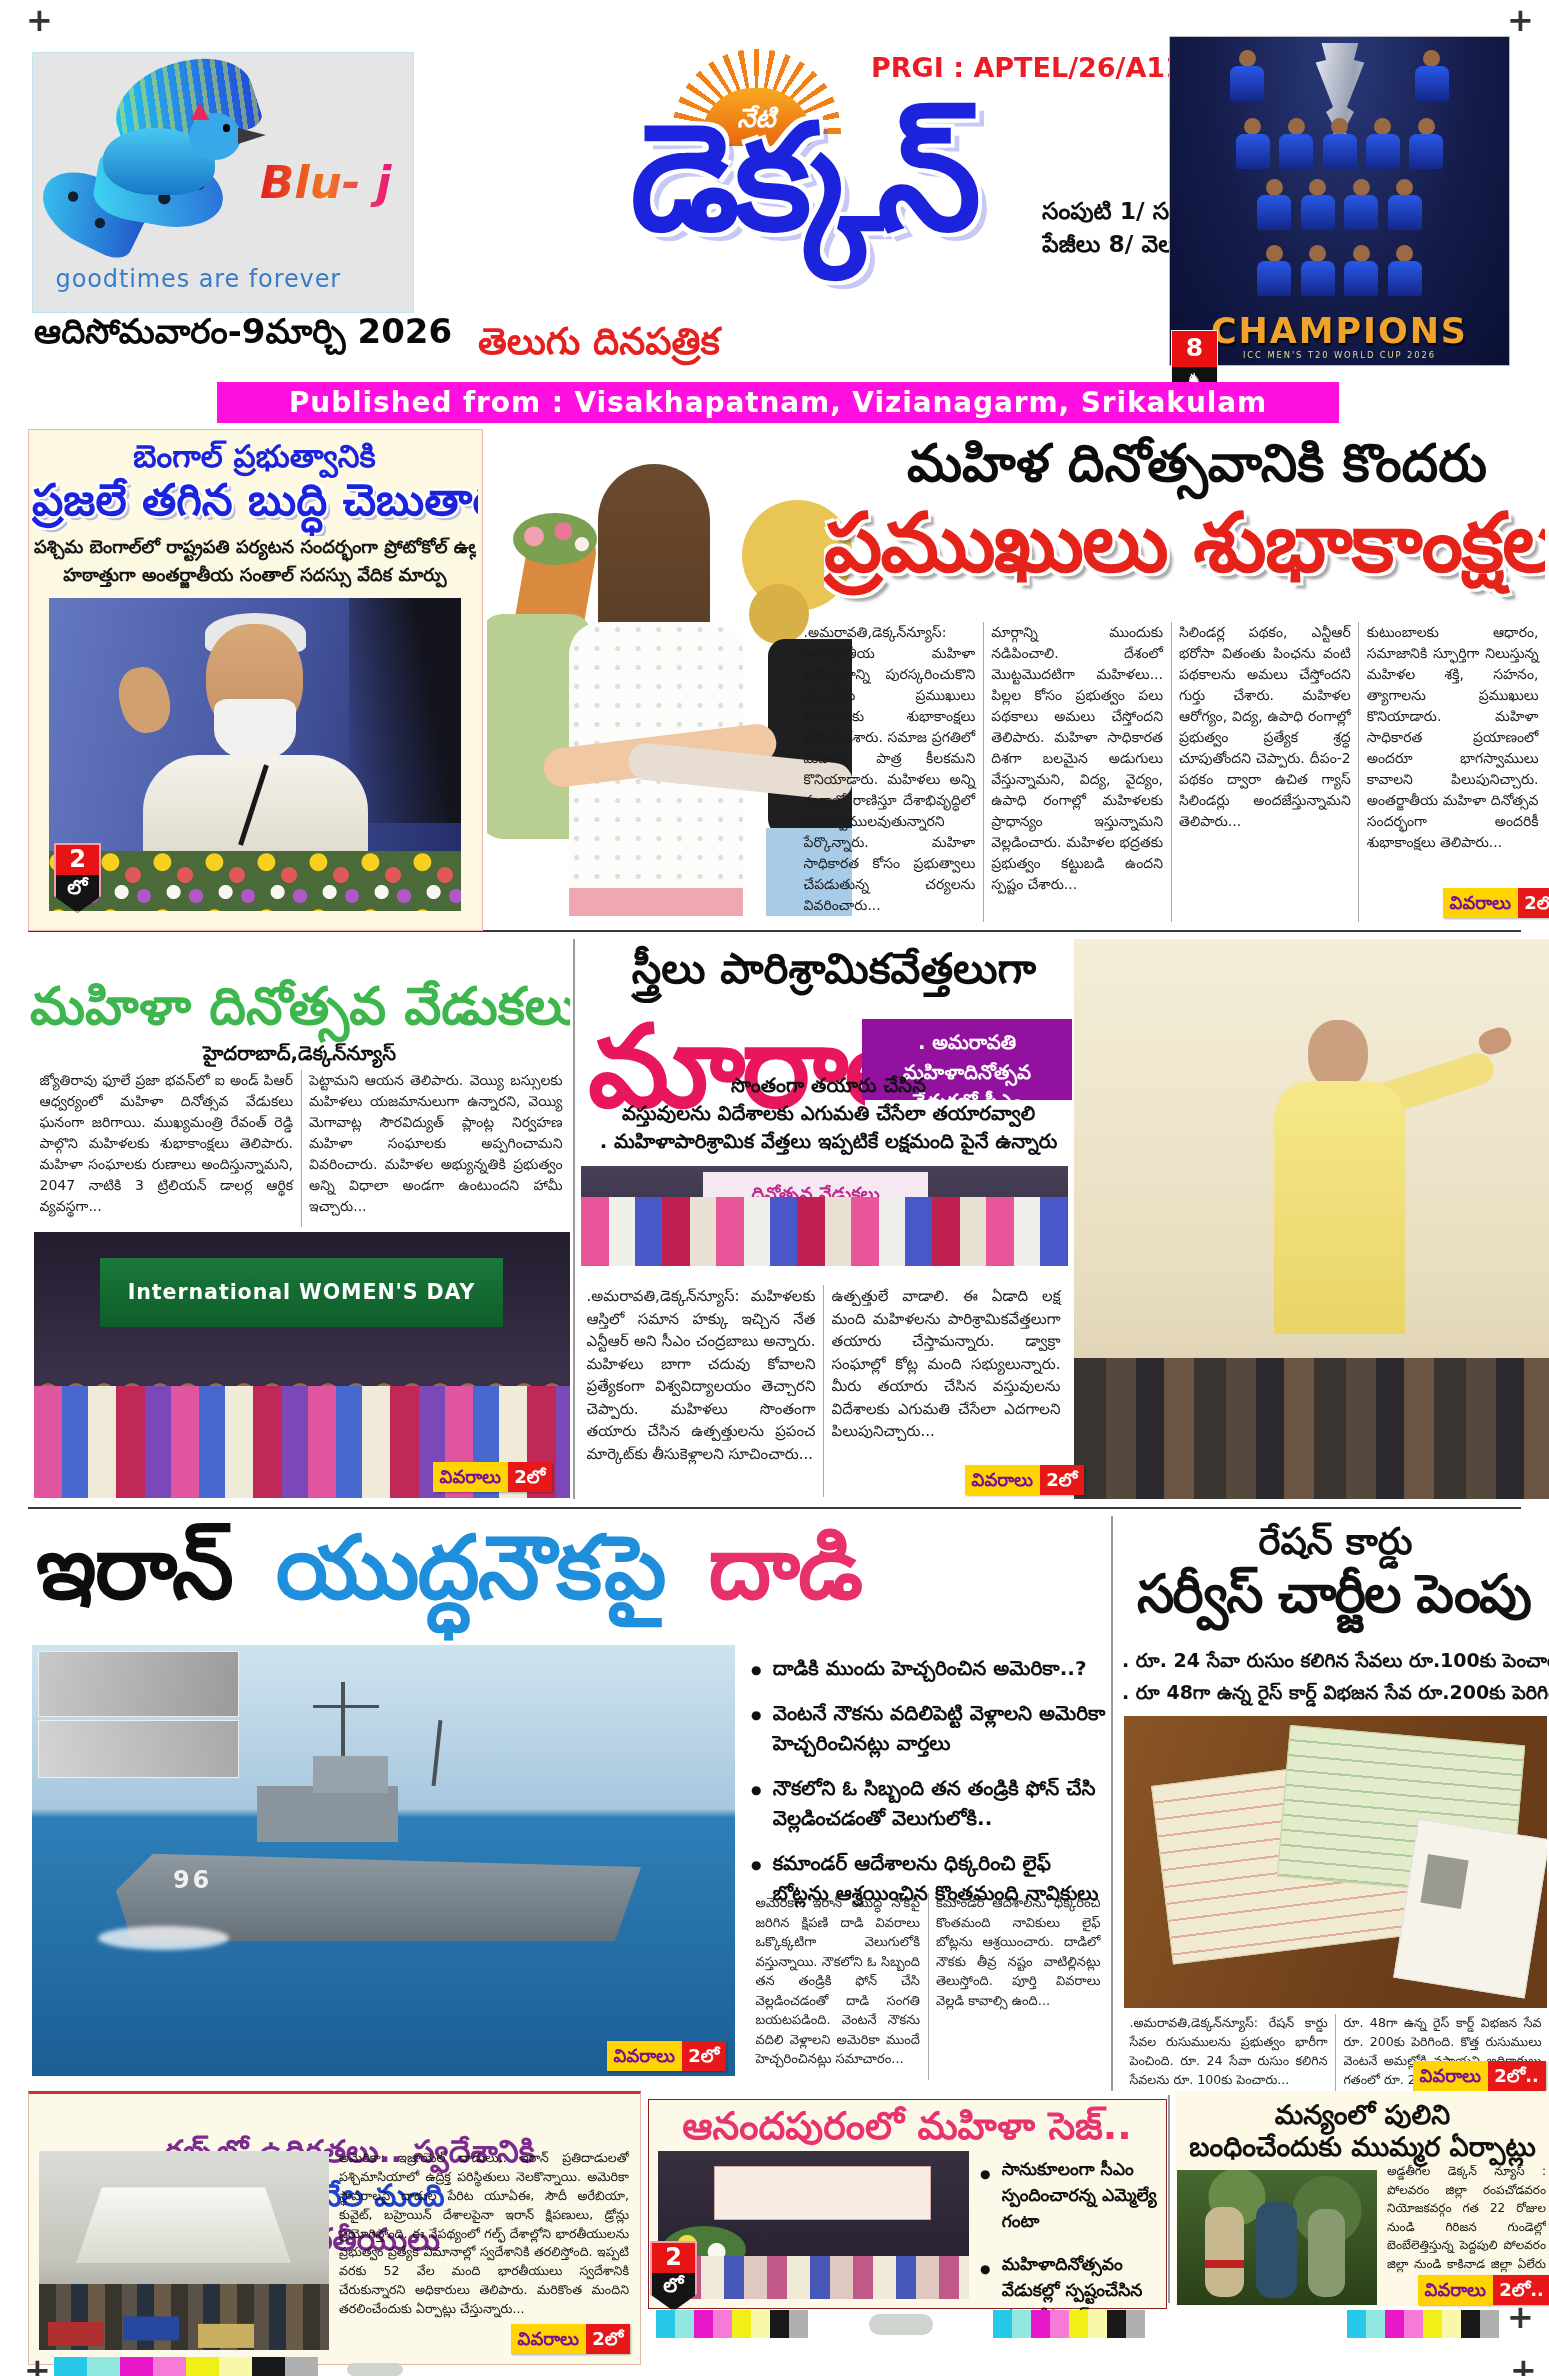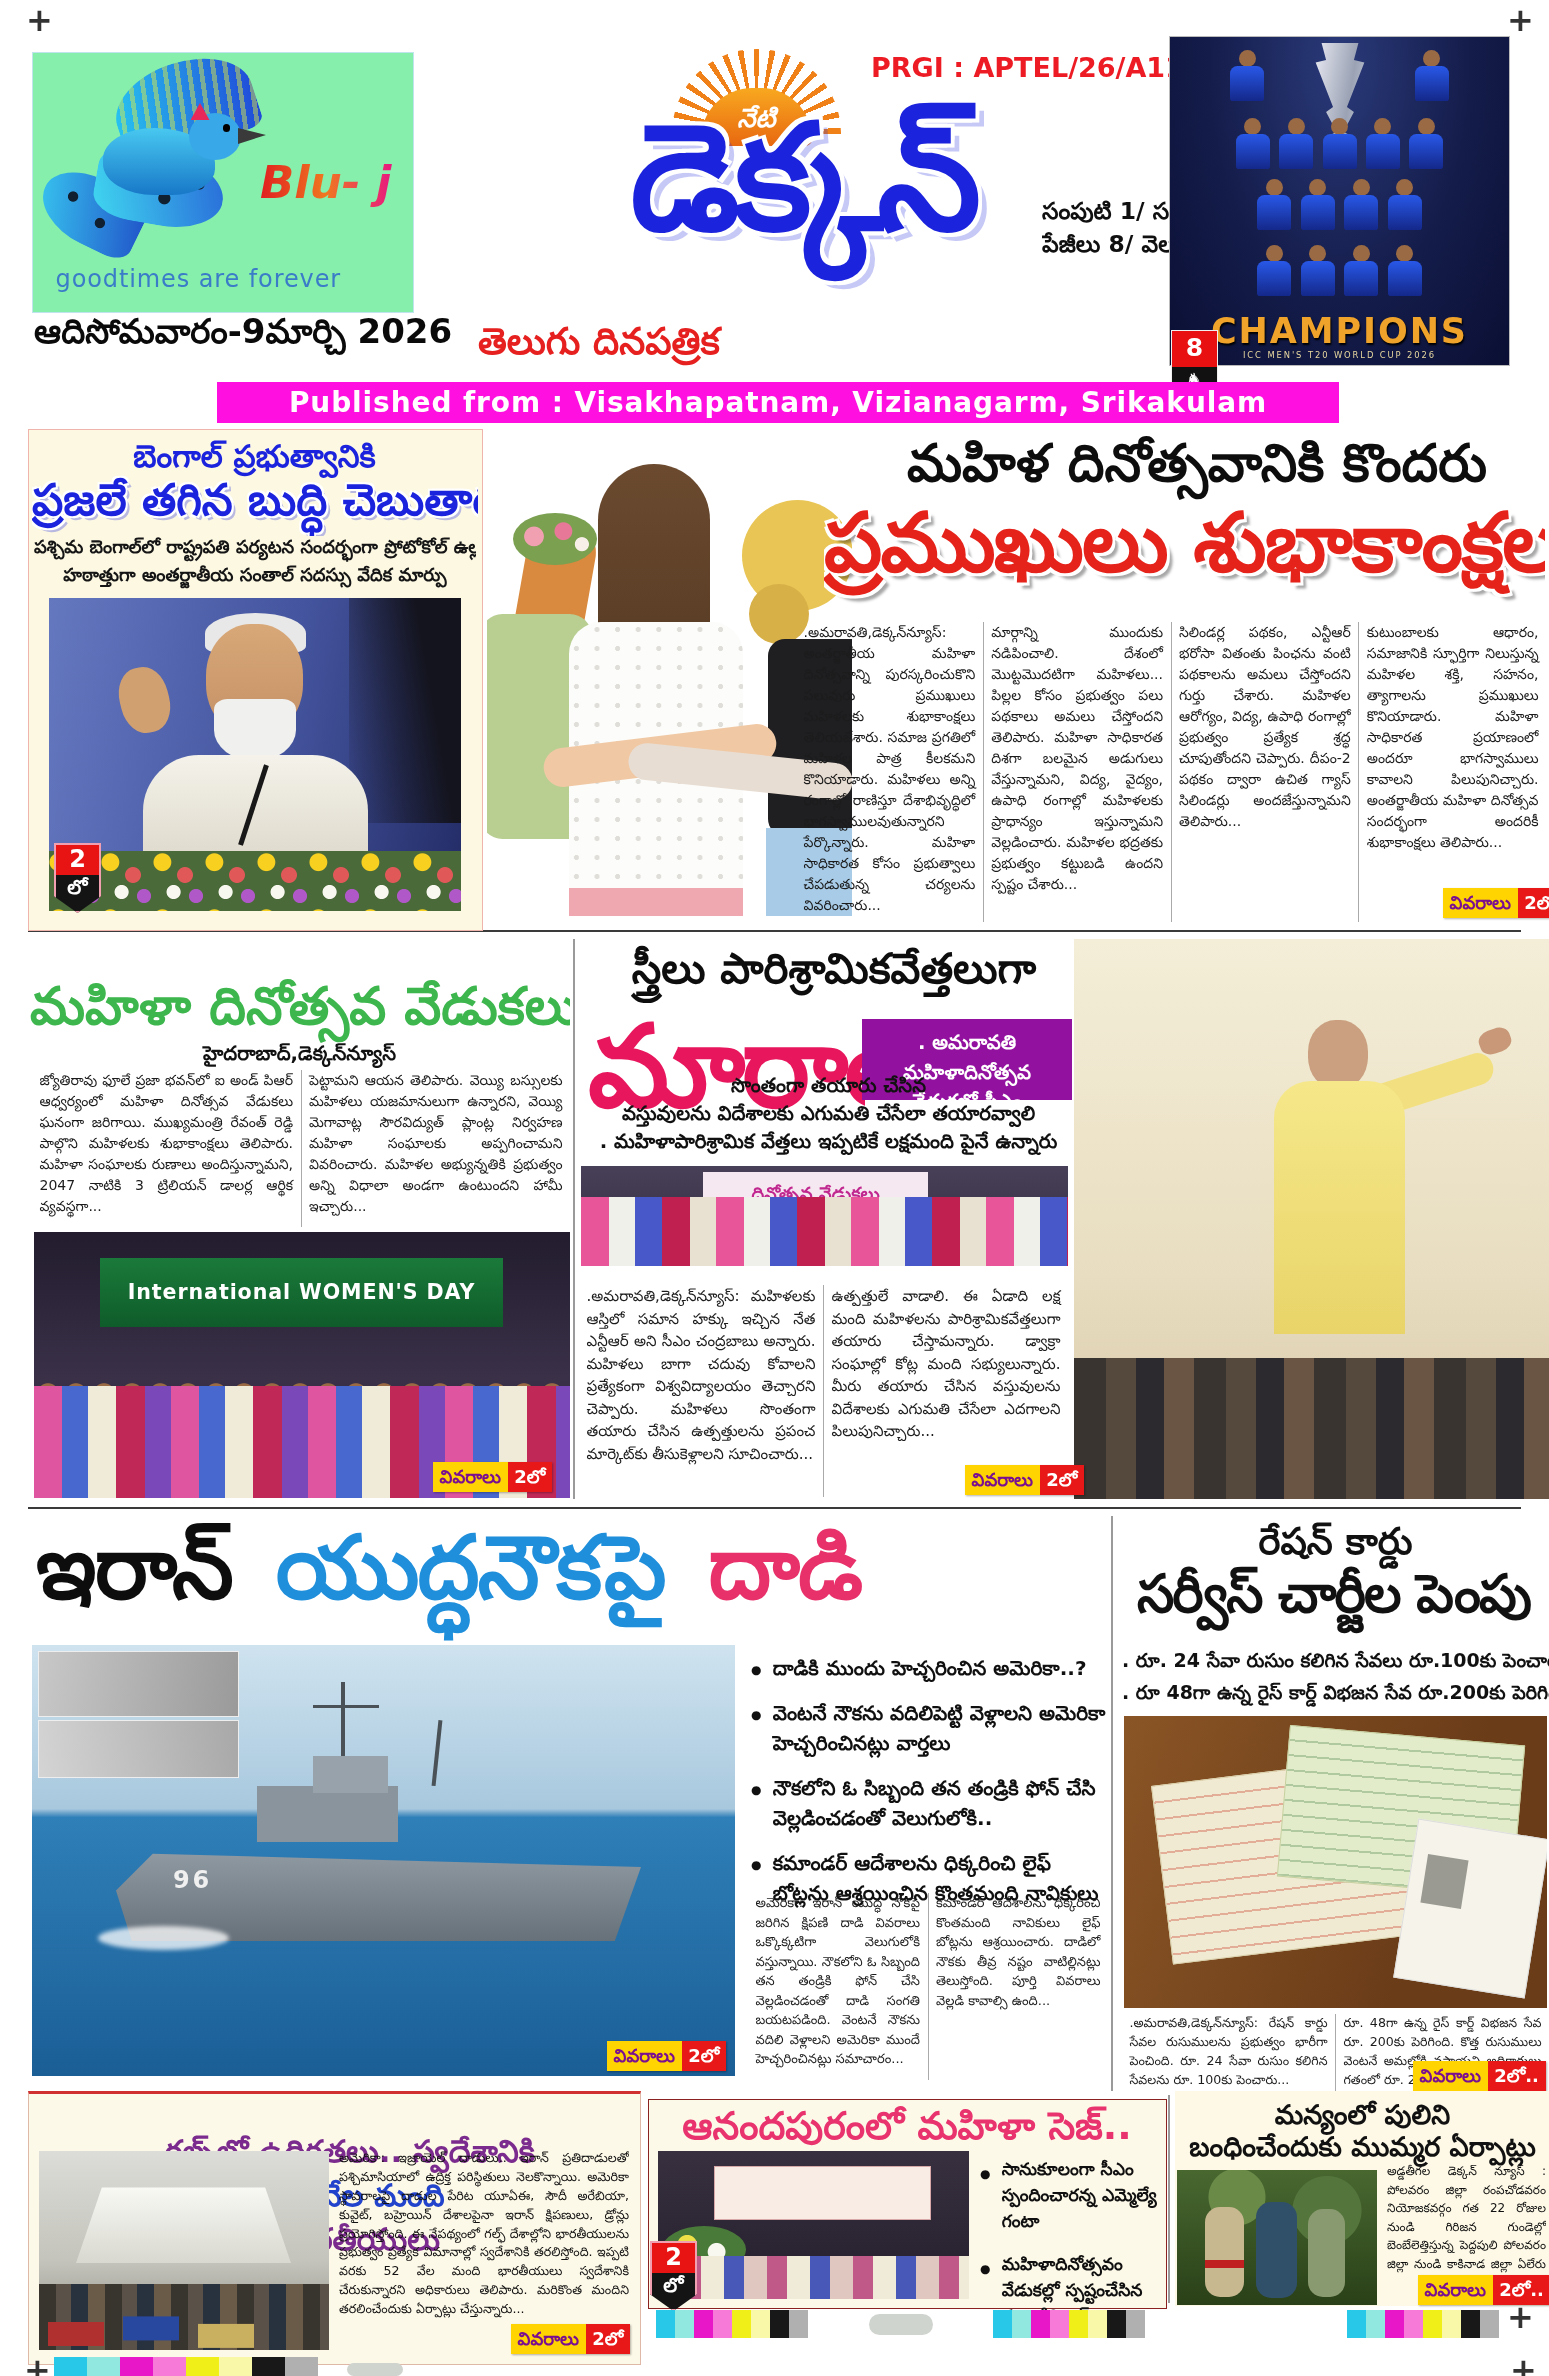--- a/index.html
+++ b/index.html
@@ -5,21 +5,21 @@
   html,body{margin:0;padding:0;background:#888;}
   #page{position:relative;width:1550px;height:2377px;background:#ffffff;overflow:hidden;
         font-family:"DejaVu Sans","Liberation Sans",sans-serif;color:#111;}
   .abs{position:absolute;}
   .nowrap{white-space:nowrap;overflow:hidden;}
   .ctr{text-align:center;}
   .jst{text-align:justify;}
 
   
   .cross{font-size:32px;color:#333;font-weight:bold;line-height:1;}
-  .logo-box{left:32px;top:52px;width:380px;height:259px;border:1.9px solid #bfe4ee;background:#86efac;}
+  .logo-box{left:32px;top:52px;width:380px;height:259px;border:1.9px solid #bfe4ee;background:#e5e5e5;}
   .bird{left:7.5px;top:13px;width:234px;height:187px;}
   .bird div{position:absolute;}
   .b-wing{left:73px;top:-3.7px;width:141px;height:86px;border-radius:80% 80% 20% 60%;transform:rotate(-18deg);
     background:repeating-linear-gradient(100deg,rgba(230,240,60,.45) 0 4.7px,rgba(0,0,0,0) 4.7px 12px),linear-gradient(100deg,#28c8f0,#2048d8);}
   .b-wing2{left:54px;top:86px;width:129px;height:73px;border-radius:40% 70% 60% 40%;transform:rotate(10deg);
     background:radial-gradient(circle at 22% 40%,#102030 5.6px,rgba(0,0,0,0) 6.6px),radial-gradient(circle at 55% 62%,#102030 5.6px,rgba(0,0,0,0) 6.6px),radial-gradient(circle at 80% 35%,#102030 4.7px,rgba(0,0,0,0) 5.6px),linear-gradient(70deg,#40d8f0,#2868d8);}
   .b-tail{left:-1.9px;top:112px;width:105px;height:67px;border-radius:60% 40% 30% 70%;transform:rotate(26deg);
     background:radial-gradient(circle at 28% 42%,#102030 4.7px,rgba(0,0,0,0) 5.6px),radial-gradient(circle at 62% 60%,#102030 4.7px,rgba(0,0,0,0) 5.6px),linear-gradient(70deg,#38c8f0,#2050c8);}
   .b-body{left:62px;top:62px;width:112px;height:67px;border-radius:60% 70% 50% 60%;background:linear-gradient(#48c8f0,#1878c8);}
   .b-head{left:148px;top:47px;width:52px;height:47px;border-radius:50%;background:#38a8e8;}

